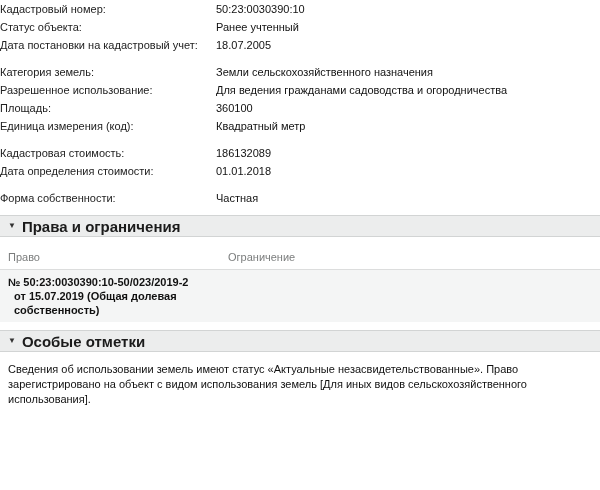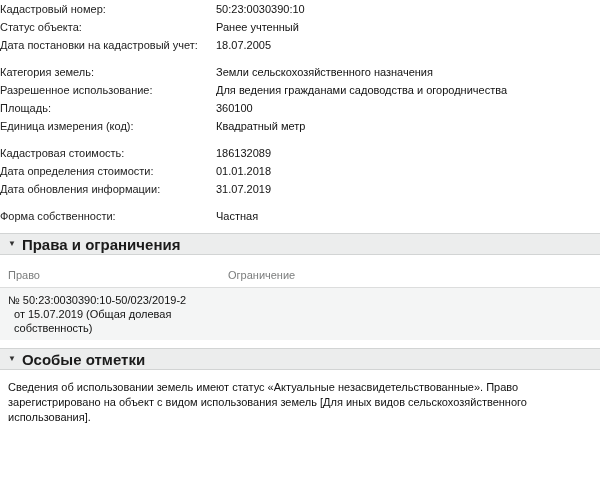--- a/index.html
+++ b/index.html
@@ -84,20 +84,21 @@
     padding: 14px 0 6px 8px;
     border-bottom: 1px solid #dcdddd;
   }
   .rights th.c1 { width: 212px; }
   .rights td {
     vertical-align: top;
     font-size: 11px;
     color: #111;
     padding: 5px 0 5px 8px;
     line-height: 14px;
+    font-weight: bold;
   }
   .rights tr.alt td {
     background: #f4f5f5;
   }
   .rights td .sub {
     display: block;
     padding-left: 6px;
   }
   
   .notes {
@@ -143,24 +144,20 @@
         <td class="value">Квадратный метр</td>
       </tr>
       <tr class="group-gap">
         <td class="label">Кадастровая стоимость:</td>
         <td class="value">186132089</td>
       </tr>
       <tr>
         <td class="label">Дата определения стоимости:</td>
         <td class="value">01.01.2018</td>
       </tr>
-      <tr>
-        <td class="label">Дата обновления информации:</td>
-        <td class="value">31.07.2019</td>
-      </tr>
       <tr class="group-gap">
         <td class="label">Форма собственности:</td>
         <td class="value">Частная</td>
       </tr>
     </tbody>
   </table>
 
   <div class="section-bar">
     <span class="tri">▼</span>
     <span class="title">Права и ограничения</span>

